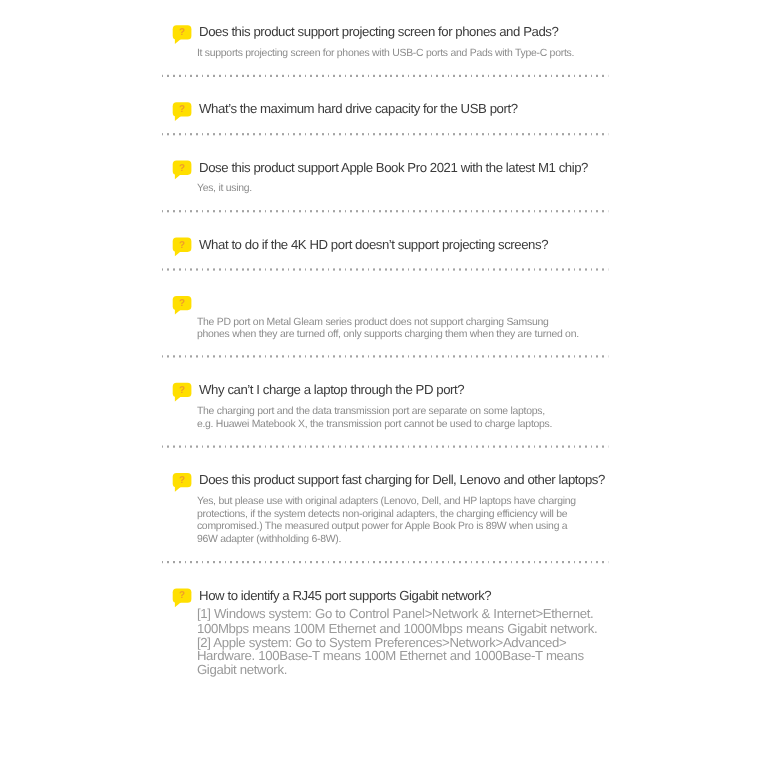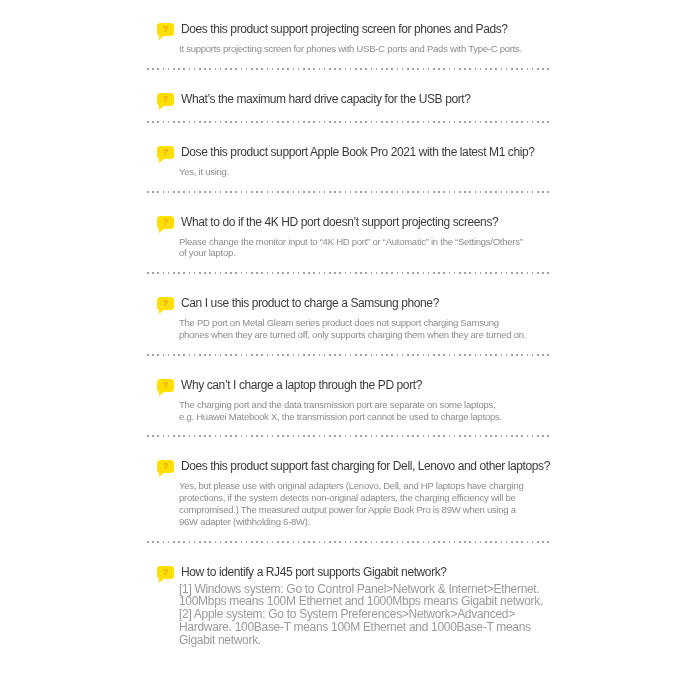--- a/index.html
+++ b/index.html
@@ -124,30 +124,27 @@
       <p class="answer">Yes, it using.</p>
     </div>
     <div class="sep"></div>
     <div class="faq-item">
       <div class="q-row">
         <span class="bubble">
           <span class="glyph">?</span>
         </span>
         <h3 class="question">What to do if the 4K HD port doesn’t support projecting screens?</h3>
       </div>
-      <p class="answer">Please change the monitor input to “4K HD port” or “Automatic” in the “Settings/Others”
-of your laptop.</p>
     </div>
     <div class="sep"></div>
     <div class="faq-item">
       <div class="q-row">
         <span class="bubble">
           <span class="glyph">?</span>
         </span>
-        <h3 class="question">Can I use this product to charge a Samsung phone?</h3>
       </div>
       <p class="answer">The PD port on Metal Gleam series product does not support charging Samsung
 phones when they are turned off, only supports charging them when they are turned on.</p>
     </div>
     <div class="sep"></div>
     <div class="faq-item">
       <div class="q-row">
         <span class="bubble">
           <span class="glyph">?</span>
         </span>

